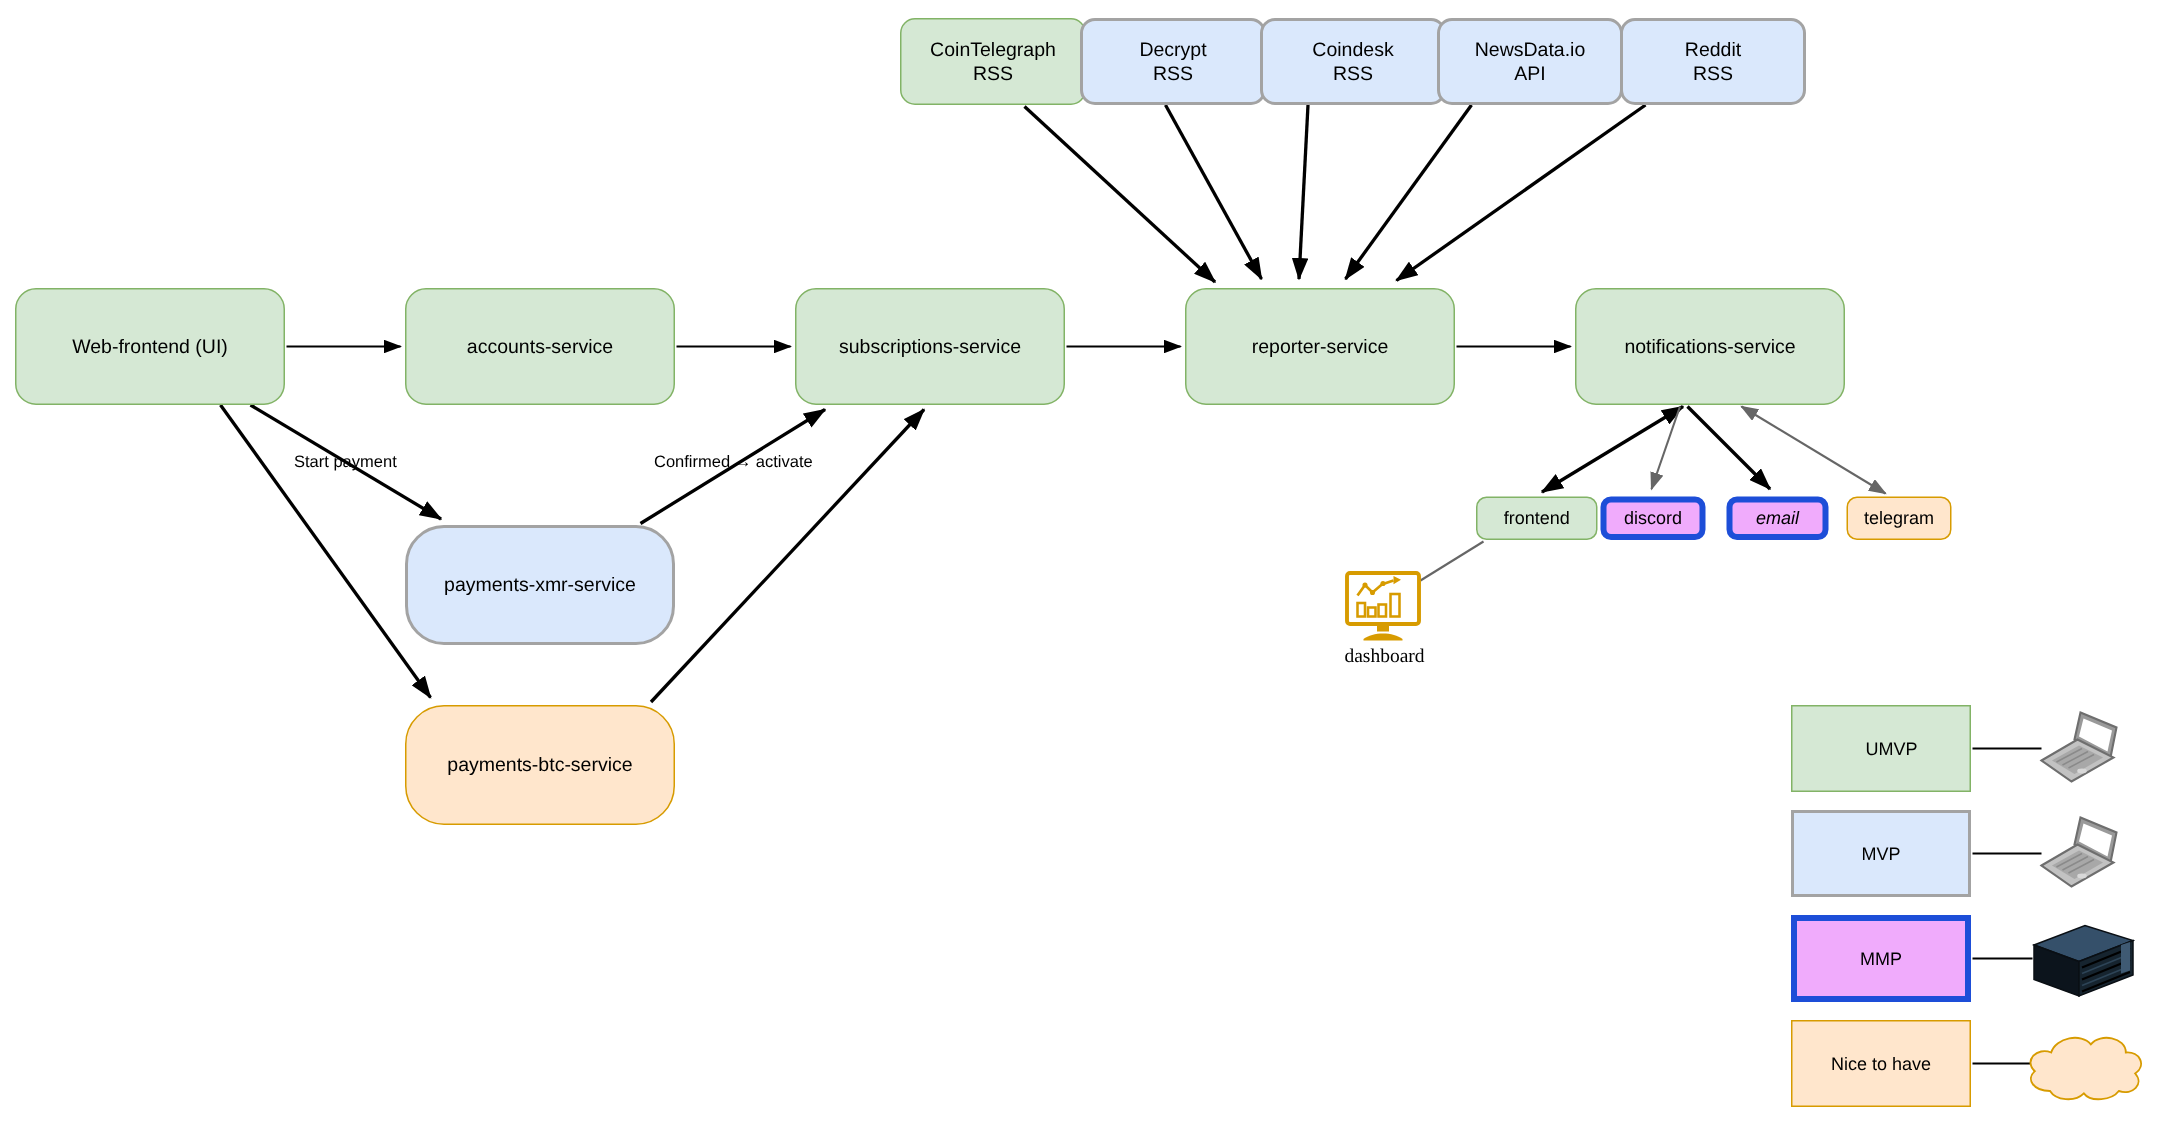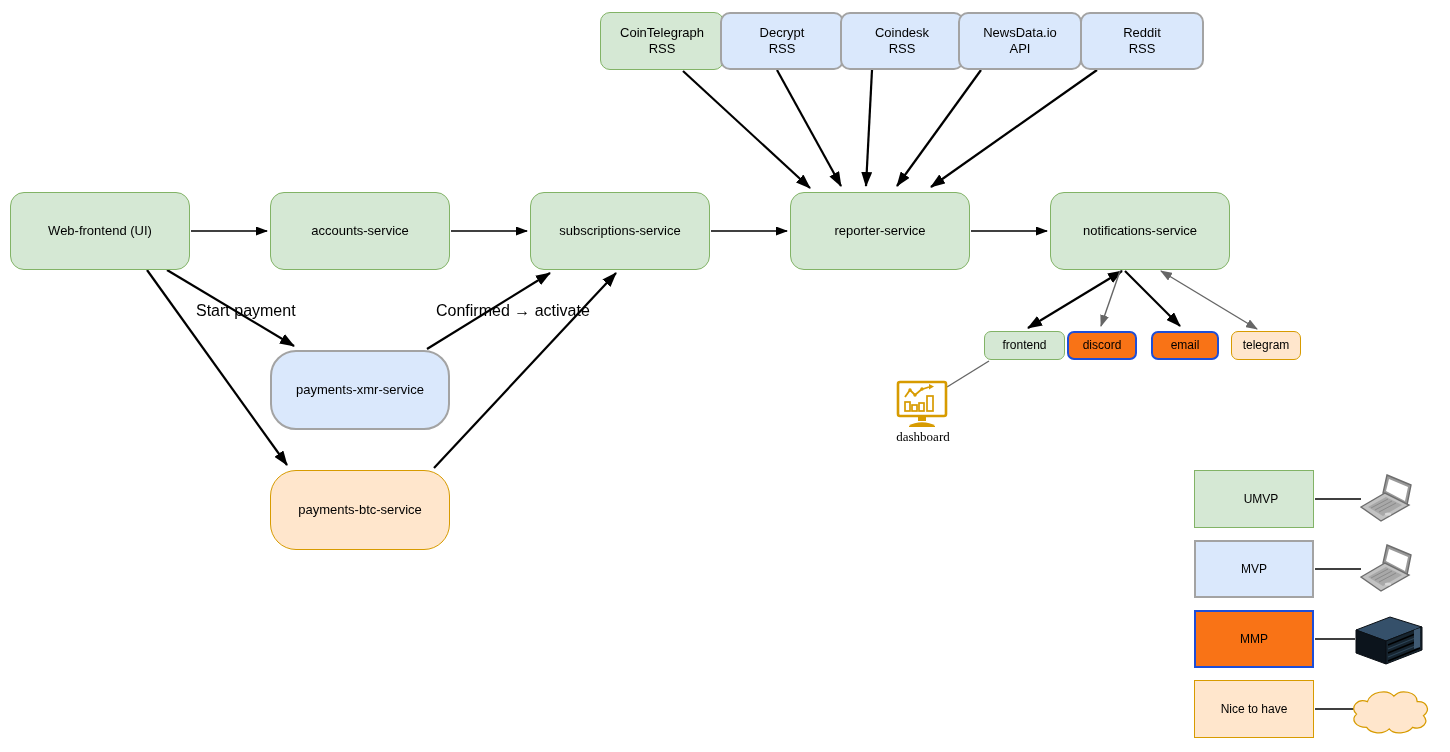--- a/index.html
+++ b/index.html
@@ -4,27 +4,27 @@
 <style>
   html,body{margin:0;padding:0;background:#ffffff;}
   body{font-family:"Liberation Sans","DejaVu Sans",sans-serif;color:#000;}
   .canvas{position:relative;width:1450px;height:752px;background:#fff;overflow:hidden;}
   svg.edges{position:absolute;left:0;top:0;pointer-events:none;}
   .node{position:absolute;display:flex;align-items:center;justify-content:center;
         text-align:center;font-size:13px;line-height:1.25;box-sizing:border-box;padding:2px 6px;}
   .green{background:#d5e8d4;border:1px solid #82b366;}
   .blue{background:#dae8fc;border:2px solid #a3a3a3;}
   .orange{background:#ffe6cc;border:1px solid #d79b00;}
-  .white{background:#f97316;border:2px solid #1d4ed8;}
+  .white{background:#f0abfc;border:4px solid #1d4ed8;}
   .src{width:124px;height:58px;border-radius:10px;white-space:pre-line;}
   .svc{width:180px;height:78px;border-radius:14px;}
   .pay{width:180px;height:80px;border-radius:26px;}
   .chan{height:29px;border-radius:7px;font-size:12px;padding:2px 4px;}
   .legend-box{width:120px;height:58px;border-radius:0;font-size:12px;}
-  .edge-label{position:absolute;font-size:16px;white-space:nowrap;background:transparent;text-align:center;}
+  .edge-label{position:absolute;font-size:11px;white-space:nowrap;background:transparent;text-align:center;}
   .icon-wrap{position:absolute;}
   .dash-label{position:absolute;font-size:13px;text-align:center;font-family:Liberation Serif, serif;}
 </style>
 </head>
 <body>
 
 <div class="canvas">
 
   <svg class="edges" width="1450" height="752" viewBox="0 0 1450 752">
     <defs>
@@ -85,21 +85,21 @@
   <div class="node svc green" style="left:1050px;top:192px;">notifications-service</div>
 
   <div class="node pay blue" style="left:270px;top:350px;">payments-xmr-service</div>
   <div class="node pay orange" style="left:270px;top:470px;">payments-btc-service</div>
 
   <div class="edge-label" style="left:196px;top:302px;">Start payment</div>
   <div class="edge-label" style="left:436px;top:302px;">Confirmed → activate</div>
 
   <div class="node chan green" style="left:984px;top:331px;width:81px;">frontend</div>
   <div class="node chan white" style="left:1067px;top:331px;width:70px;">discord</div>
-  <div class="node chan white" style="left:1151px;top:331px;width:68px;">email</div>
+  <div class="node chan white" style="left:1151px;top:331px;width:68px;font-style:italic;">email</div>
   <div class="node chan orange" style="left:1231px;top:331px;width:70px;">telegram</div>
 
   <div class="icon-wrap" style="left:896px;top:380px;">
     <svg width="54" height="50" viewBox="0 0 54 50">
       <rect x="2" y="2" width="48" height="34" rx="2" fill="#fff" stroke="#d79b00" stroke-width="2.6"></rect>
       <polyline points="9,17 14,10 19,15 26,9" fill="none" stroke="#d79b00" stroke-width="1.8"></polyline>
       <circle cx="14" cy="10" r="1.7" fill="#d79b00"></circle>
       <circle cx="19" cy="15" r="1.7" fill="#d79b00"></circle>
       <circle cx="26" cy="9" r="1.7" fill="#d79b00"></circle>
       <line x1="27" y1="9" x2="33" y2="7" stroke="#d79b00" stroke-width="1.8"></line>

